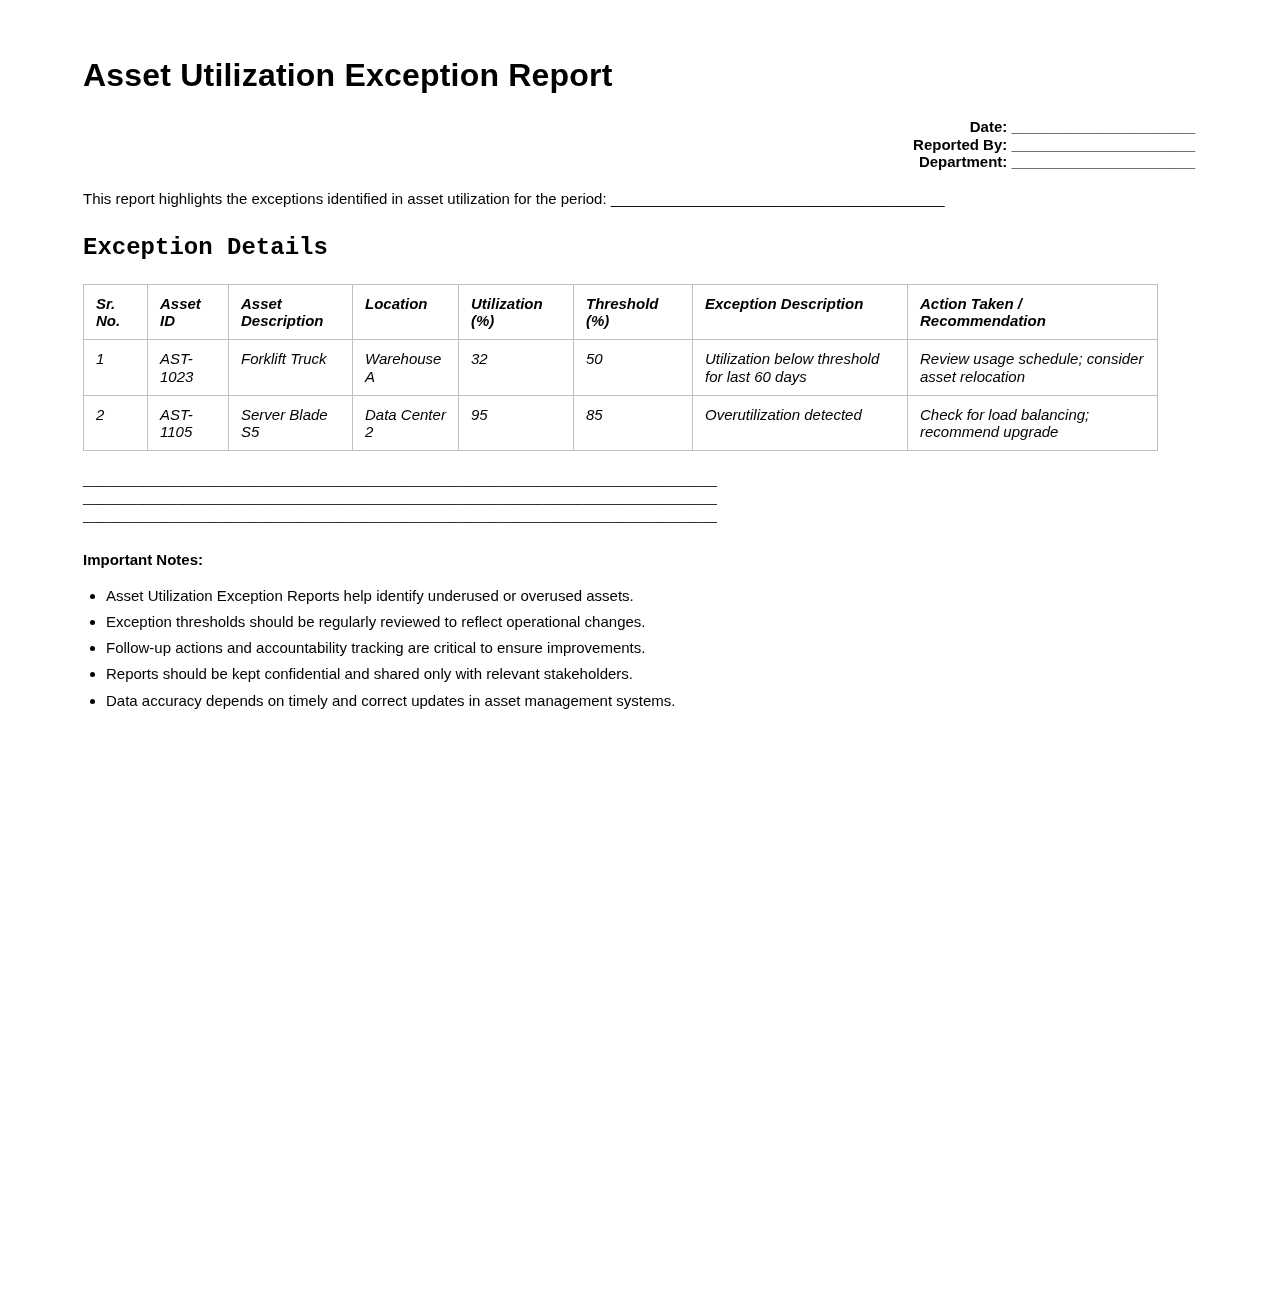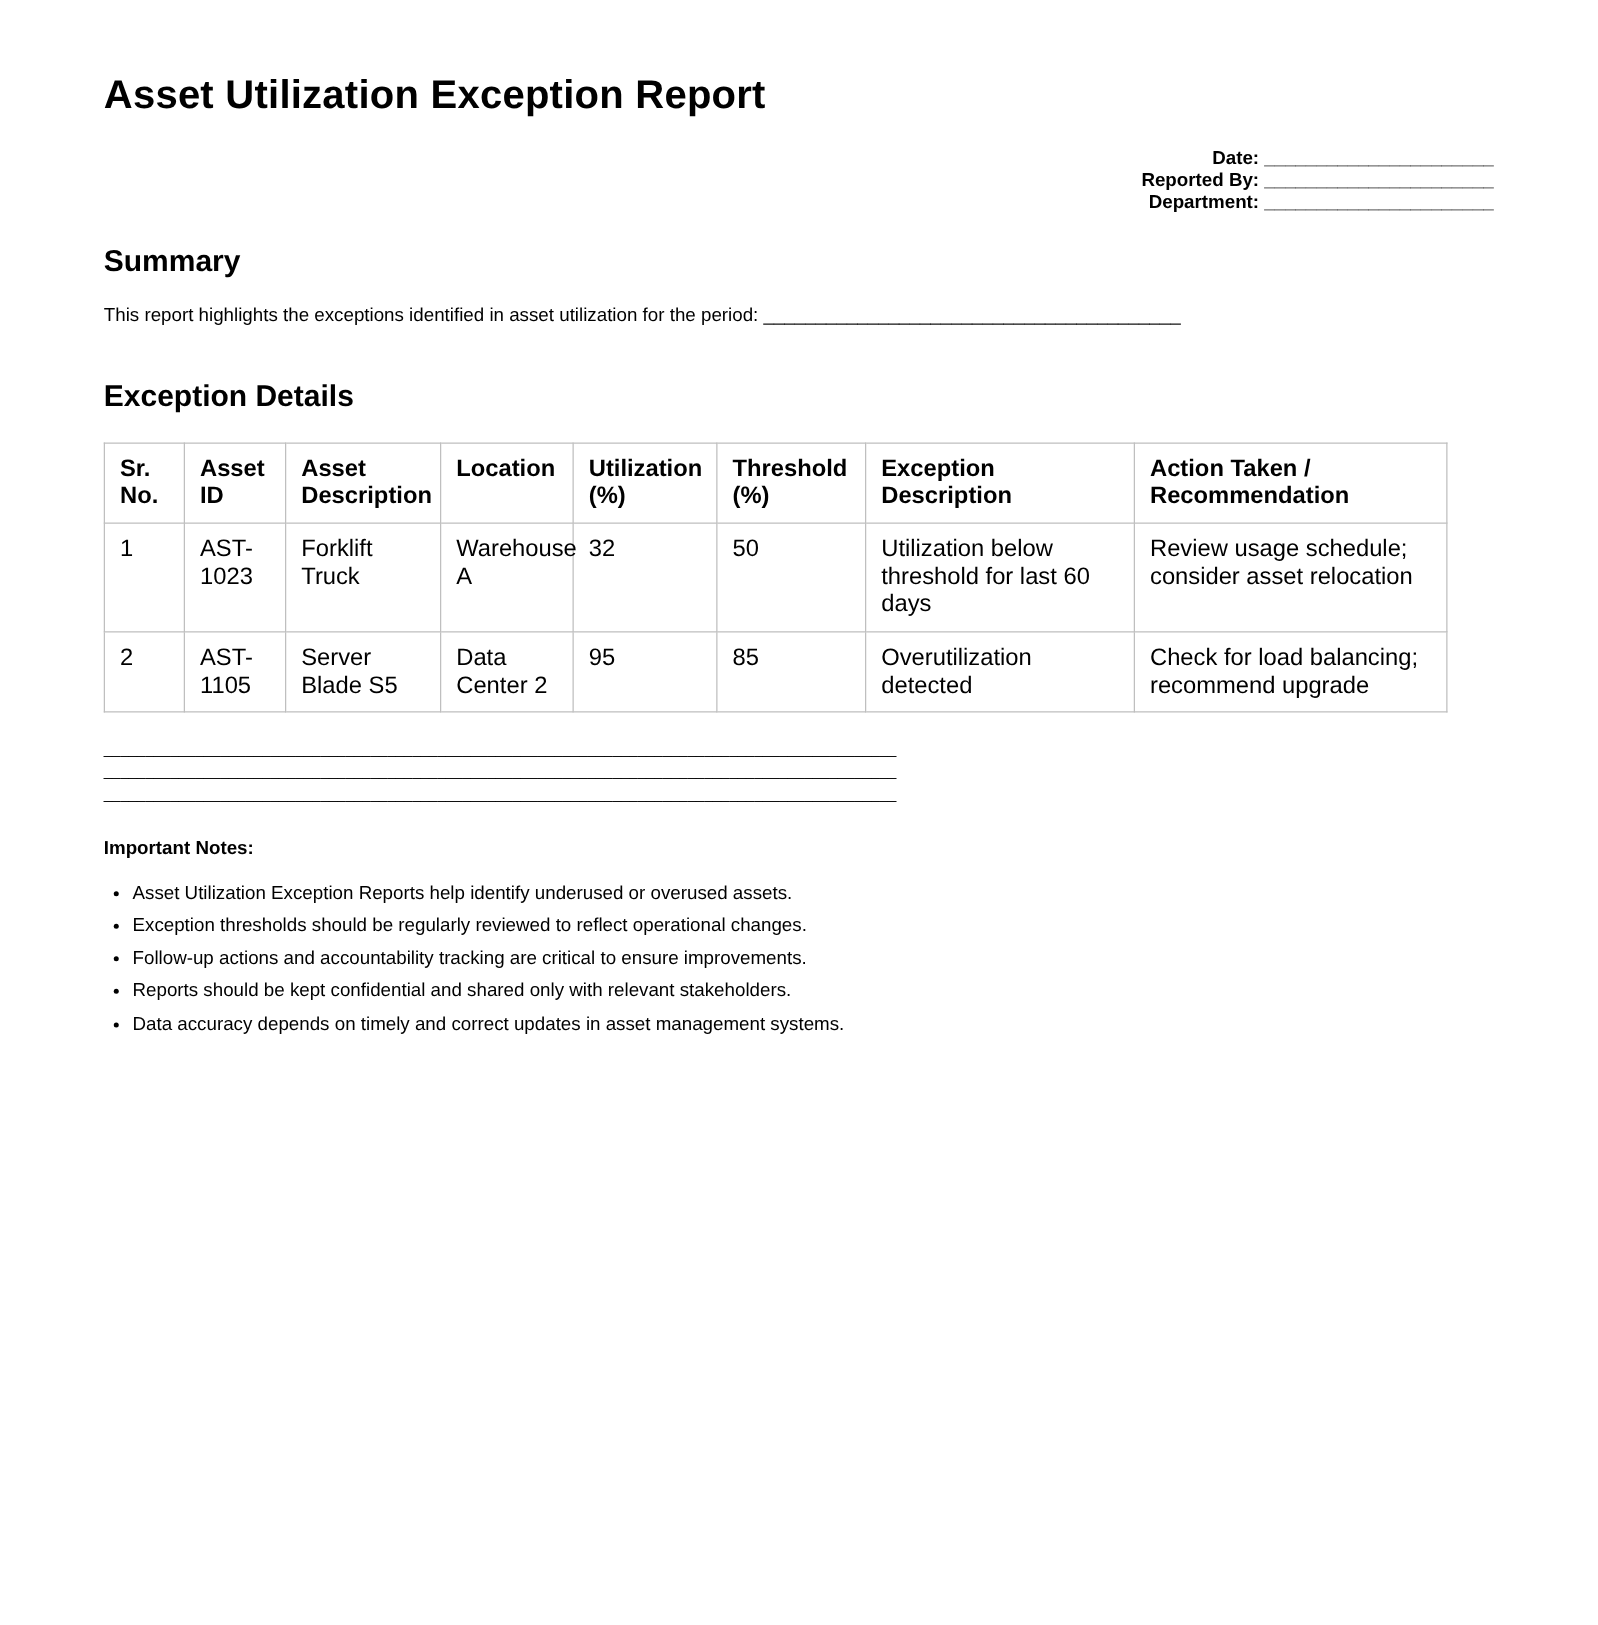--- a/index.html
+++ b/index.html
@@ -29,33 +29,34 @@
     font-size: 15px;
     line-height: 1.15;
     text-align: right;
   }
   h2.section-heading {
     font-size: 24px;
     line-height: 1.15;
     font-weight: bold;
     margin: 26px 0 0 0;
   }
-  h2.section-heading.tight { margin-top: 43px; }
+  h2.section-heading.tight { margin-top: 27px; font-family: Liberation Mono, monospace; }
   p.summary-line {
     margin: 20px 0 0 0;
     font-size: 15px;
     line-height: 1.15;
     white-space: nowrap;
   }
   table.exception-table {
     margin: 22px 17px 0 0;
     border-collapse: collapse;
     table-layout: fixed;
     width: 1074px;
-    font-size: 19px;
+    font-size: 15px;
+    font-style: italic;
   }
   table.exception-table th,
   table.exception-table td {
     border: 1px solid #bfbfbf;
     padding: 10px 12px;
     vertical-align: top;
     text-align: left;
     line-height: 1.15;
     overflow-wrap: normal;
   }
@@ -89,21 +90,20 @@
 
   <p class="meta-block">
     <span>Date:</span>
     <span>______________________</span><br>
     <span>Reported By:</span>
     <span>______________________</span><br>
     <span>Department:</span>
     <span>______________________</span>
   </p>
 
-  <h2 class="section-heading">Summary</h2>
 
   <p class="summary-line">
     <span>This report highlights the exceptions identified in asset utilization for the period:</span>
     <span>________________________________________</span>
   </p>
 
   <h2 class="section-heading tight">Exception Details</h2>
 
   <table class="exception-table">
     <colgroup>

